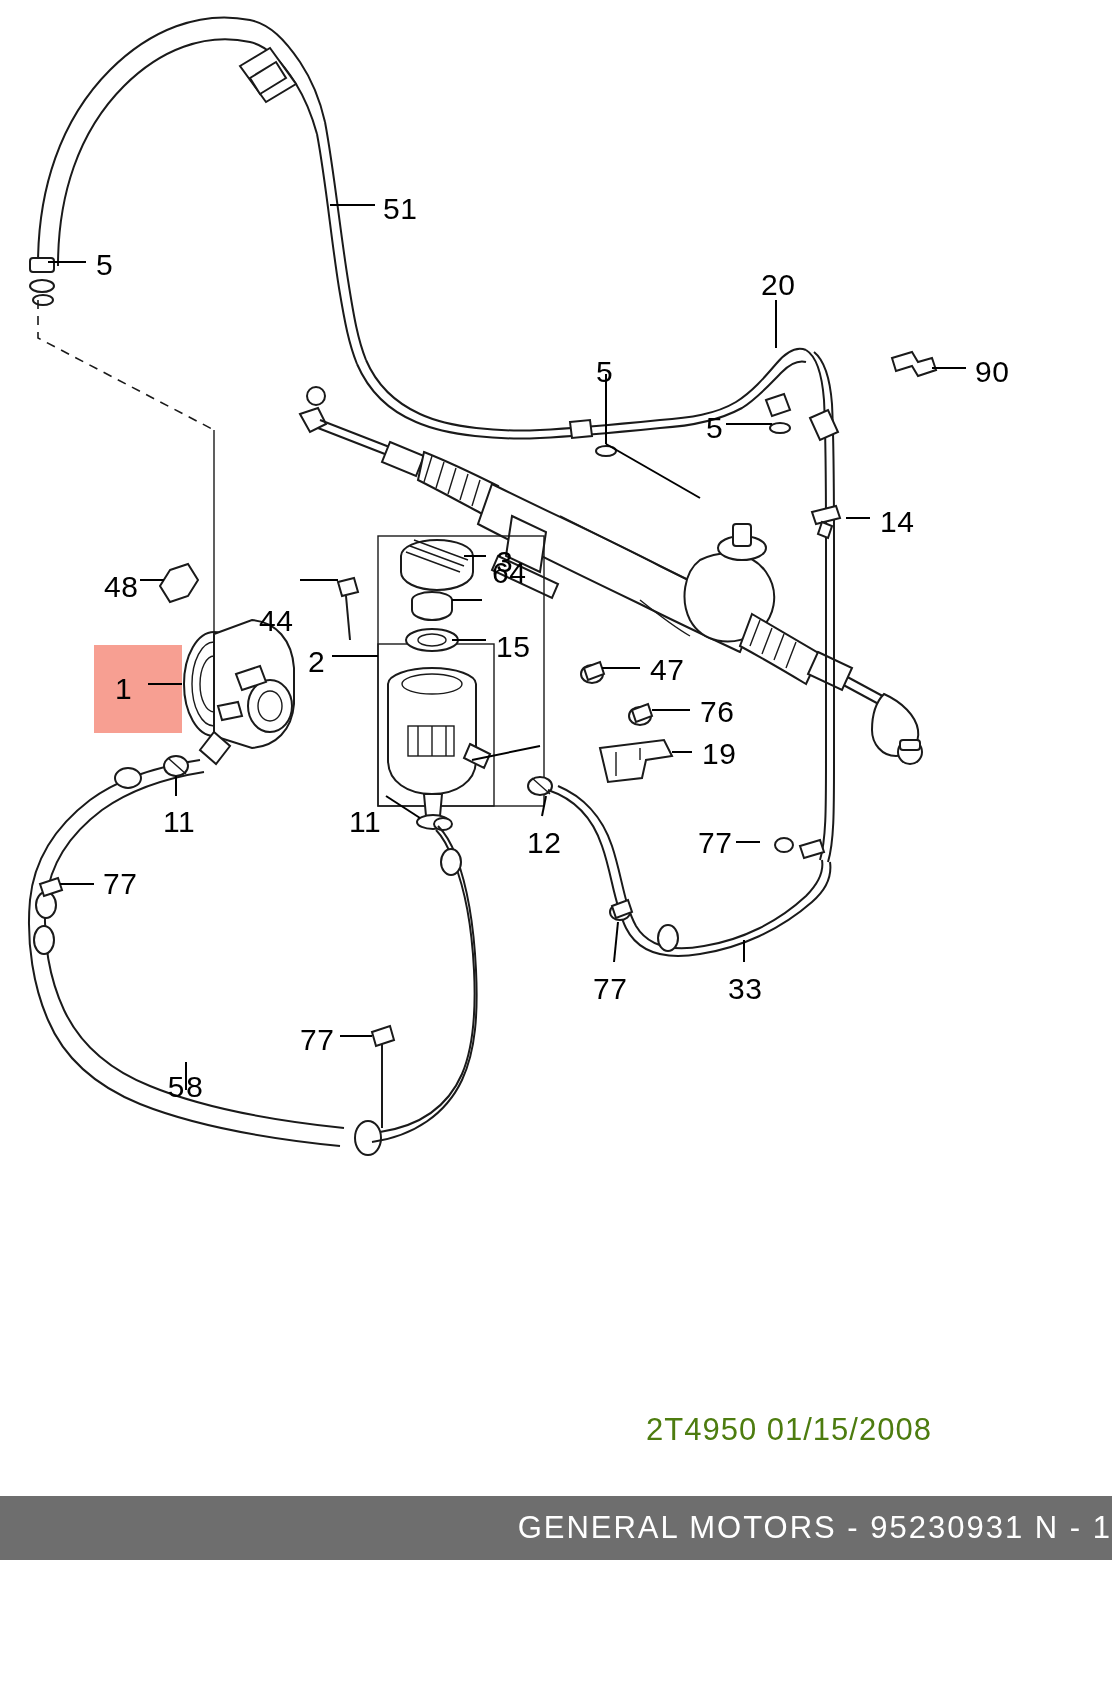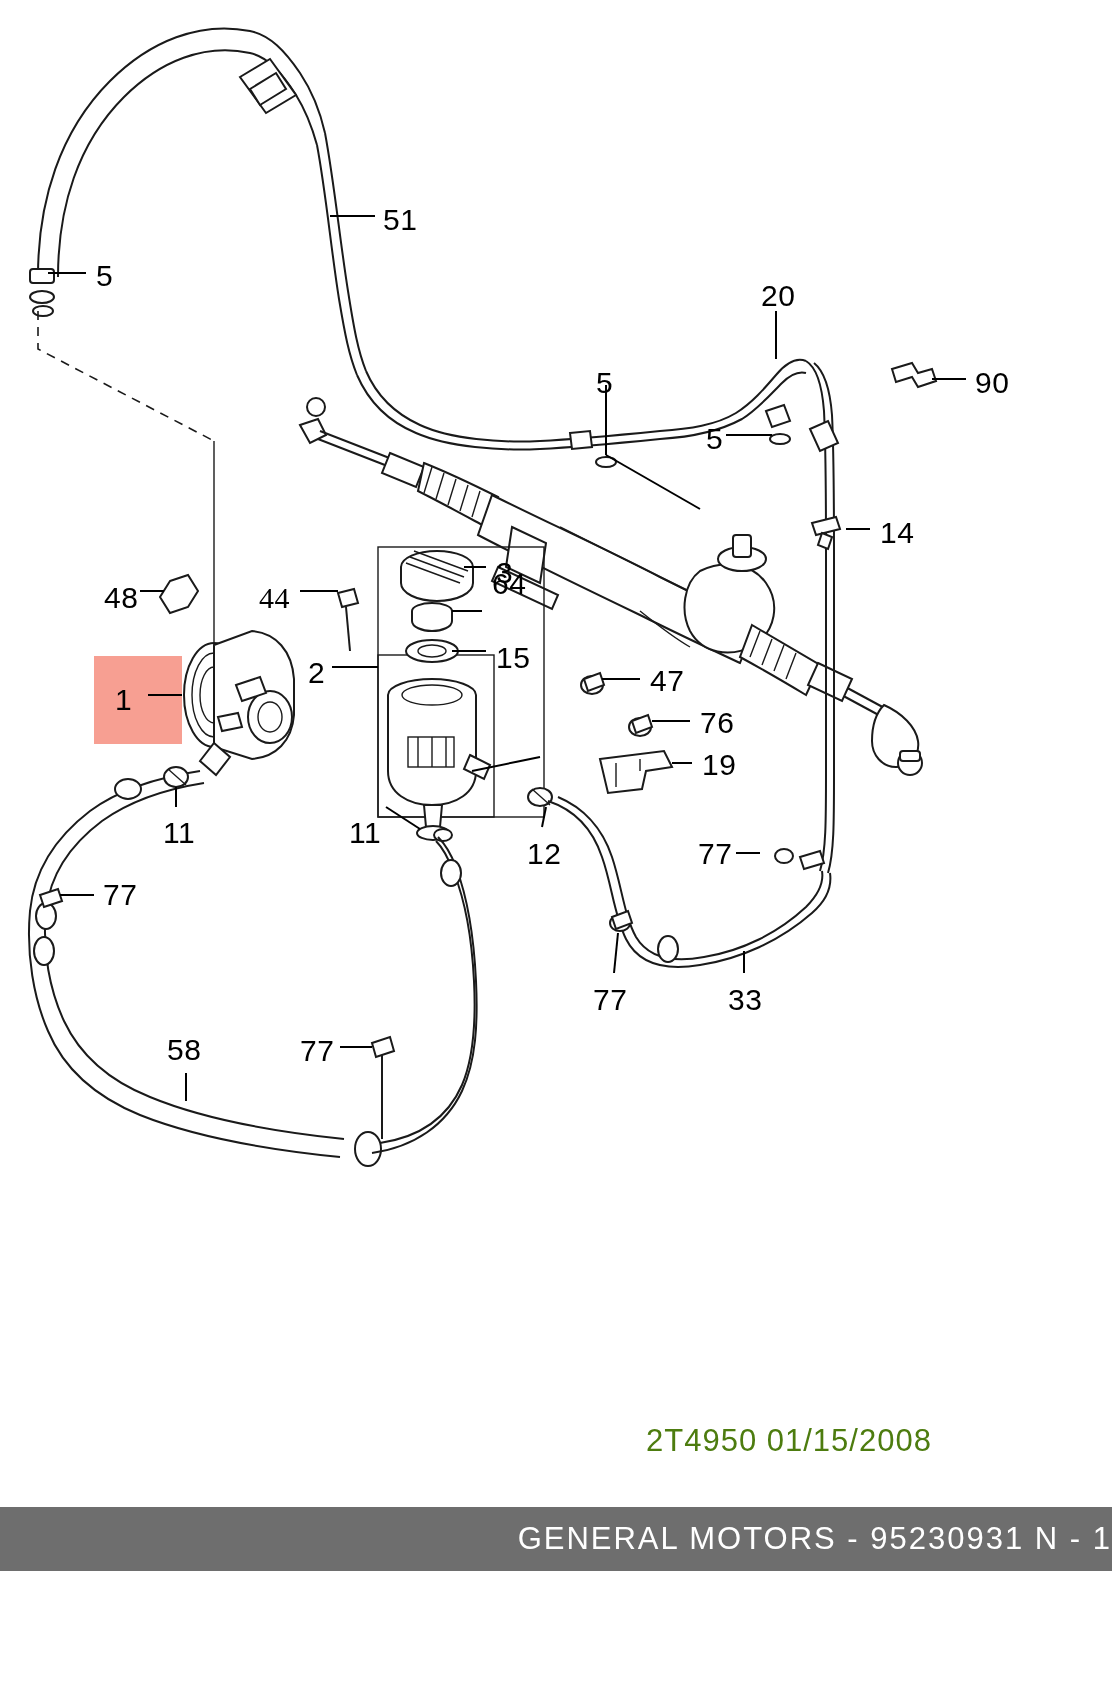--- a/index.html
+++ b/index.html
@@ -1,17 +1,17 @@
 <!DOCTYPE html>
 <html><head>
 <meta charset="utf-8">
 <style>
   html,body{margin:0;padding:0;background:#ffffff;}
   body{width:1112px;height:1687px;position:relative;font-family:"Liberation Sans",sans-serif;overflow:hidden;}
-  #diagram-root{position:absolute;left:0;top:0;width:1112px;height:1328px;margin-top:11px;}
+  #diagram-root{position:absolute;left:0;top:0;width:1112px;height:1328px;}
   svg.art{position:absolute;left:0;top:0;width:1112px;height:1687px;}
   .callout{position:absolute;font-family:"Liberation Sans",sans-serif;font-size:30px;color:#000;white-space:nowrap;letter-spacing:0.5px;}
   .highlight-box{position:absolute;background:#f79f92;}
   .footer-bar{position:absolute;left:0;width:1112px;background:#6e6e6e;color:#ffffff;display:flex;align-items:center;justify-content:flex-end;}
   .footer-text{font-family:"Liberation Sans",sans-serif;font-size:31px;letter-spacing:2px;}
   .drawing-code{position:absolute;font-family:"Liberation Sans",sans-serif;font-size:31px;color:#4d7c0f;letter-spacing:1px;}
   .leader{stroke:#000;stroke-width:2;fill:none;}
   .part{fill:none;stroke:#1a1a1a;stroke-width:2;}
   .part-thin{fill:none;stroke:#1a1a1a;stroke-width:1.4;}
   .part-fill{fill:#ffffff;stroke:#1a1a1a;stroke-width:2;}
@@ -216,37 +216,37 @@
 
   <div class="callout" style="left:383px;top:192px;">51</div>
   <div class="callout" style="left:96px;top:248px;">5</div>
   <div class="callout" style="left:761px;top:268px;">20</div>
   <div class="callout" style="left:975px;top:355px;">90</div>
   <div class="callout" style="left:596px;top:355px;">5</div>
   <div class="callout" style="left:706px;top:411px;">5</div>
   <div class="callout" style="left:880px;top:505px;">14</div>
   <div class="callout" style="left:496px;top:545px;">3</div>
   <div class="callout" style="left:104px;top:570px;">48</div>
-  <div class="callout" style="left:259px;top:570px;font-family:Liberation Serif, serif;">44</div>
+  <div class="callout" style="left:259px;top:604px;">44</div>
   <div class="callout" style="left:492px;top:556px;">64</div>
   <div class="callout" style="left:496px;top:630px;">15</div>
   <div class="callout" style="left:308px;top:645px;">2</div>
   <div class="callout" style="left:115px;top:672px;">1</div>
   <div class="callout" style="left:650px;top:653px;">47</div>
   <div class="callout" style="left:700px;top:695px;">76</div>
   <div class="callout" style="left:702px;top:737px;">19</div>
   <div class="callout" style="left:163px;top:805px;">11</div>
   <div class="callout" style="left:349px;top:805px;">11</div>
   <div class="callout" style="left:527px;top:826px;">12</div>
   <div class="callout" style="left:698px;top:826px;">77</div>
   <div class="callout" style="left:103px;top:867px;">77</div>
   <div class="callout" style="left:593px;top:972px;">77</div>
   <div class="callout" style="left:728px;top:972px;">33</div>
   <div class="callout" style="left:300px;top:1023px;">77</div>
-  <div class="callout" style="left:167px;top:1022px;">58</div>
+  <div class="callout" style="left:167px;top:1072px;font-family:Liberation Mono, monospace;">58</div>
 
   <div class="drawing-code" style="left:646px;top:1412px;">2T4950   01/15/2008</div>
 
   <div class="footer-bar" style="top:1496px;height:64px;">
     <span class="footer-text">GENERAL MOTORS - 95230931     N - 1</span>
   </div>
 
 </div>
 
 </body></html>

